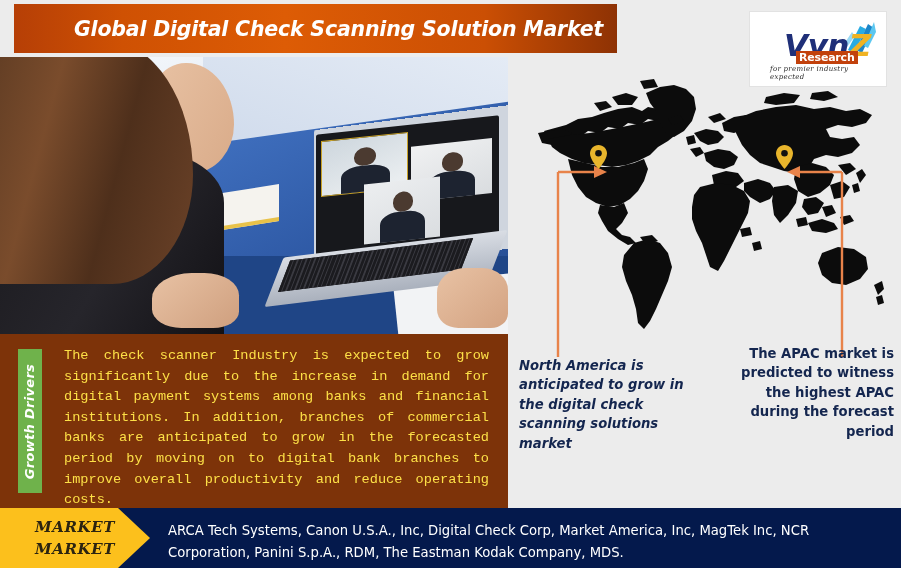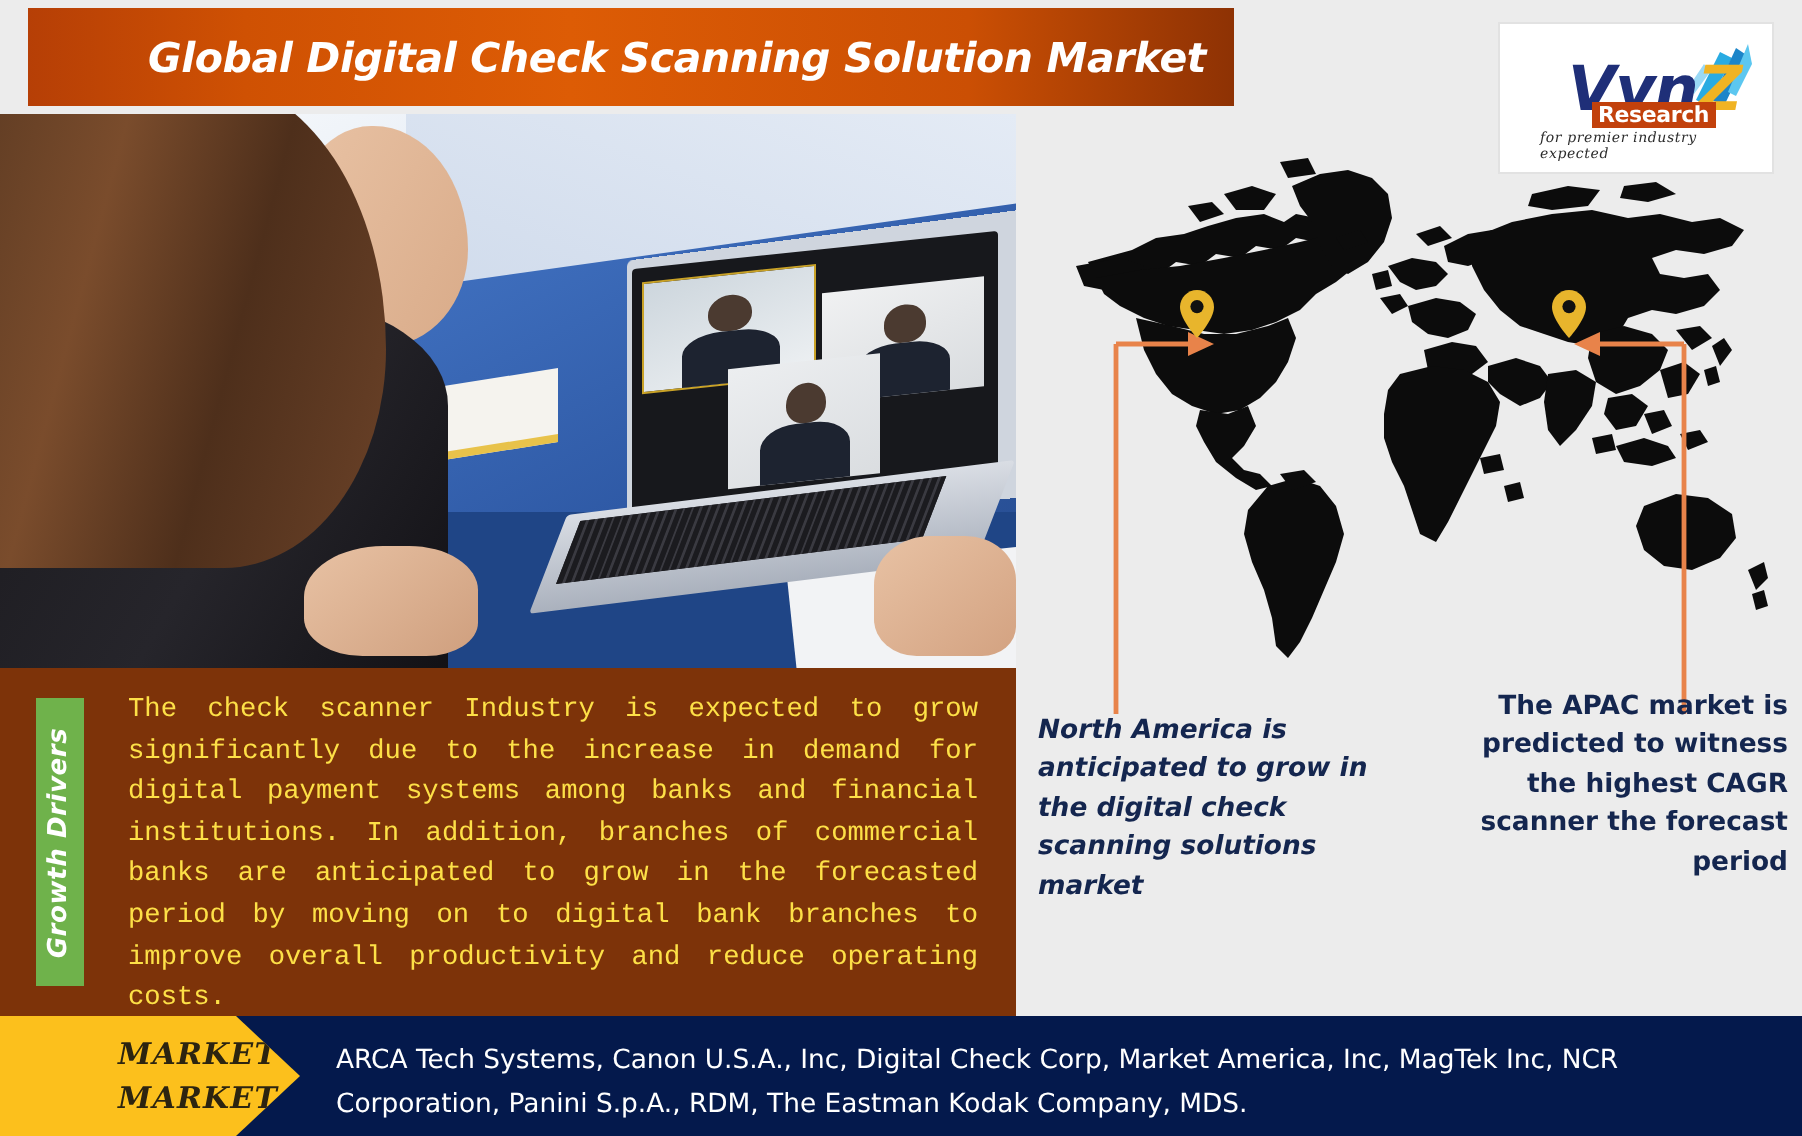--- a/index.html
+++ b/index.html
@@ -149,21 +149,21 @@
 
   
   .bottom-bar{
     position:absolute;left:0;top:508px;width:901px;height:60px;
     background:#04194c;
   }
   .mp-tag{
     position:absolute;left:0;top:0;width:150px;height:60px;
     background:#fcc01c;
     clip-path:polygon(0 0,118px 0,150px 50%,118px 100%,0 100%);
-    display:flex;flex-direction:column;align-items:center;justify-content:center;padding-left:24px;
+    display:flex;flex-direction:column;align-items:center;justify-content:center;
   }
   .mp-line{
     color:#2c2410;font-family:"DejaVu Serif",serif;
     font-size:15px;font-weight:bold;font-style:italic;
     letter-spacing:0.6px;line-height:22px;
   }
   .players-text{
     position:absolute;left:168px;top:12px;width:710px;
     color:#ffffff;font-size:13.2px;line-height:22px;
     font-family:"DejaVu Sans",sans-serif;
@@ -308,21 +308,21 @@
       <path d="M8.5,0 C3.8,0 0,3.8 0,8.5 C0,14.8 8.5,24 8.5,24 C8.5,24 17,14.8 17,8.5 C17,3.8 13.2,0 8.5,0 Z" fill="#e8b52c"></path>
       <circle cx="8.5" cy="8.3" r="3.3" fill="#111111"></circle>
     </svg>
     <svg class="pin" style="left:268px;top:88px;" viewBox="0 0 17 24">
       <path d="M8.5,0 C3.8,0 0,3.8 0,8.5 C0,14.8 8.5,24 8.5,24 C8.5,24 17,14.8 17,8.5 C17,3.8 13.2,0 8.5,0 Z" fill="#e8b52c"></path>
       <circle cx="8.5" cy="8.3" r="3.3" fill="#111111"></circle>
     </svg>
   </div>
 
   <div class="callout-left">North America is anticipated to grow in the digital check scanning solutions market</div>
-  <div class="callout-right">The APAC market is predicted to witness the highest CAGR scanner the forecast period</div>
+  <div class="callout-right">The APAC market is predicted to witness the highest APAC during the forecast period</div>
 
   <div class="bottom-bar">
     <div class="mp-tag">
       <span class="mp-line">MARKET</span>
       <span class="mp-line">MARKET</span>
     </div>
     <div class="players-text">ARCA Tech Systems, Canon U.S.A., Inc, Digital Check Corp, Market America, Inc, MagTek Inc, NCR Corporation, Panini S.p.A., RDM, The Eastman Kodak Company, MDS.</div>
   </div>
 
 </div>

